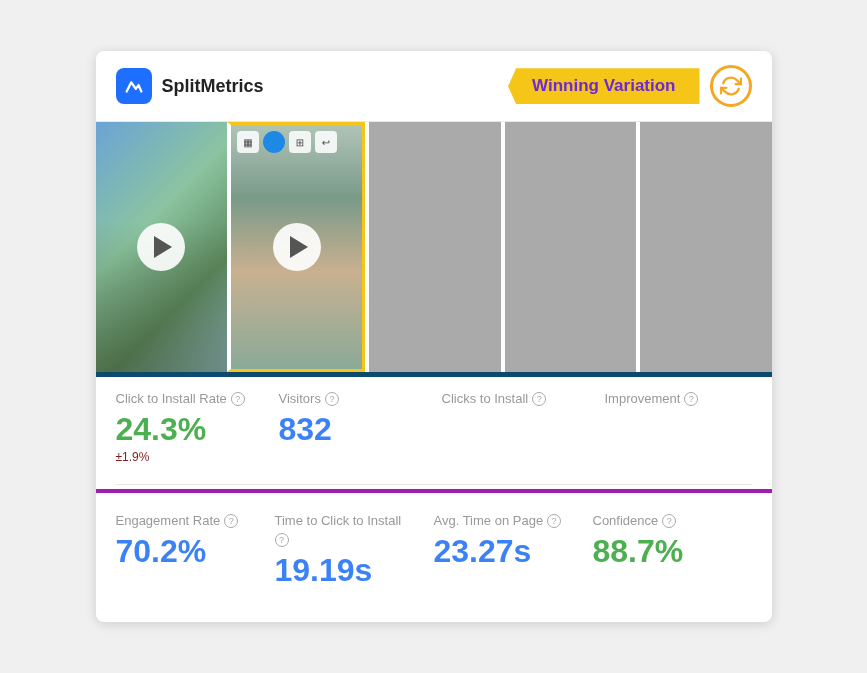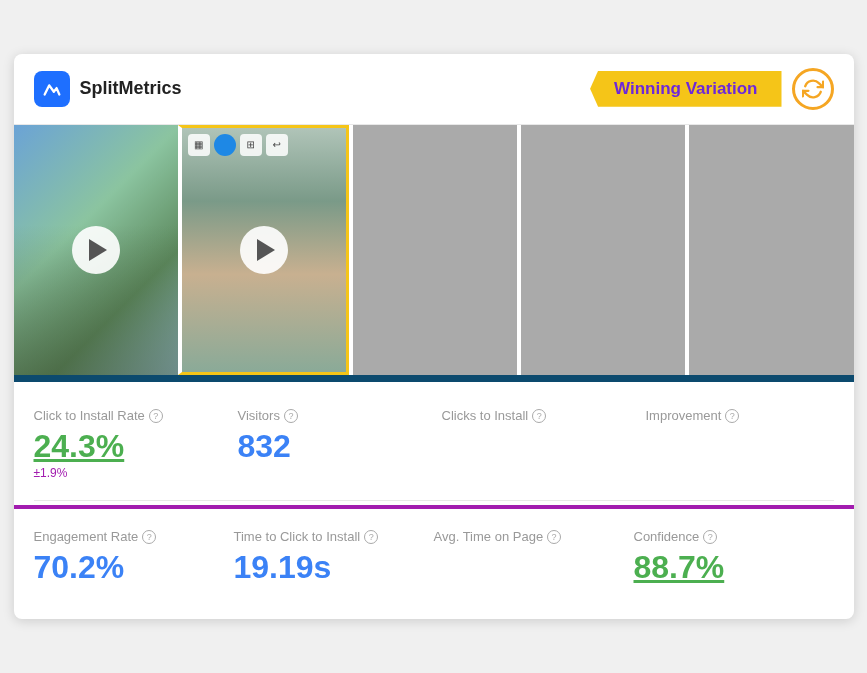--- a/index.html
+++ b/index.html
@@ -8,21 +8,21 @@
       background: #f0f0f0;
       display: flex;
       justify-content: center;
       align-items: center;
       min-height: 100vh;
     }
     .card {
       background: #fff;
       border-radius: 8px;
       box-shadow: 0 2px 12px rgba(0,0,0,0.15);
-      width: 840px;
+      width: 676px;
       overflow: hidden;
     }
     .header {
       display: flex;
       align-items: center;
       justify-content: space-between;
       padding: 14px 20px;
       border-bottom: 1px solid #e8e8e8;
     }
     .logo-area {
@@ -154,23 +154,23 @@
       height: 22px;
       background: #1e88e5;
       border-radius: 50%;
     }
     .winning-border {
       border: 3px solid #f5c518;
     }
     .metrics-section {
       display: grid;
       grid-template-columns: 1fr 1fr 1fr 1fr;
-      padding: 16px 20px 10px 20px;
+      padding: 4px 20px 10px 20px;
       gap: 16px;
-      border-top: 7px solid #0c4a6e;
+      border-top: 5px solid #0c4a6e;
     }
     .metric-item {
       padding: 10px 16px 10px 0;
     }
     .metric-item + .metric-item {
       border-left: none;
     }
     .metric-label {
       font-size: 13px;
       color: #999;
@@ -195,25 +195,24 @@
       margin-top: 1px;
     }
     .metric-value {
       font-size: 32px;
       font-weight: 700;
       color: #3b82f6;
       line-height: 1.1;
     }
     .metric-value.green {
       color: #4caf50;
-      text-decoration: underline;
     }
     .metric-sub {
       font-size: 12px;
-      color: #a21caf;
+      color: #7f1d1d;
       margin-top: 2px;
     }
     .metrics-row2 {
       display: grid;
       grid-template-columns: 1fr 1fr 1fr 1fr;
       padding: 10px 20px 24px 20px;
       gap: 0;
       border-top: 4px solid #a21caf;
       margin-top: 4px;
     }
@@ -332,20 +331,21 @@
         <span class="q-icon">?</span>
       </div>
       <div class="metric-value">19.19s</div>
     </div>
 
     <div class="metric-item">
       <div class="metric-label">
         <span>Avg. Time on Page</span>
         <span class="q-icon">?</span>
       </div>
+      <div class="metric-value">23.27s</div>
     </div>
 
     <div class="metric-item">
       <div class="metric-label">
         <span>Confidence</span>
         <span class="q-icon">?</span>
       </div>
       <div class="metric-value green">88.7%</div>
     </div>
   </div>

